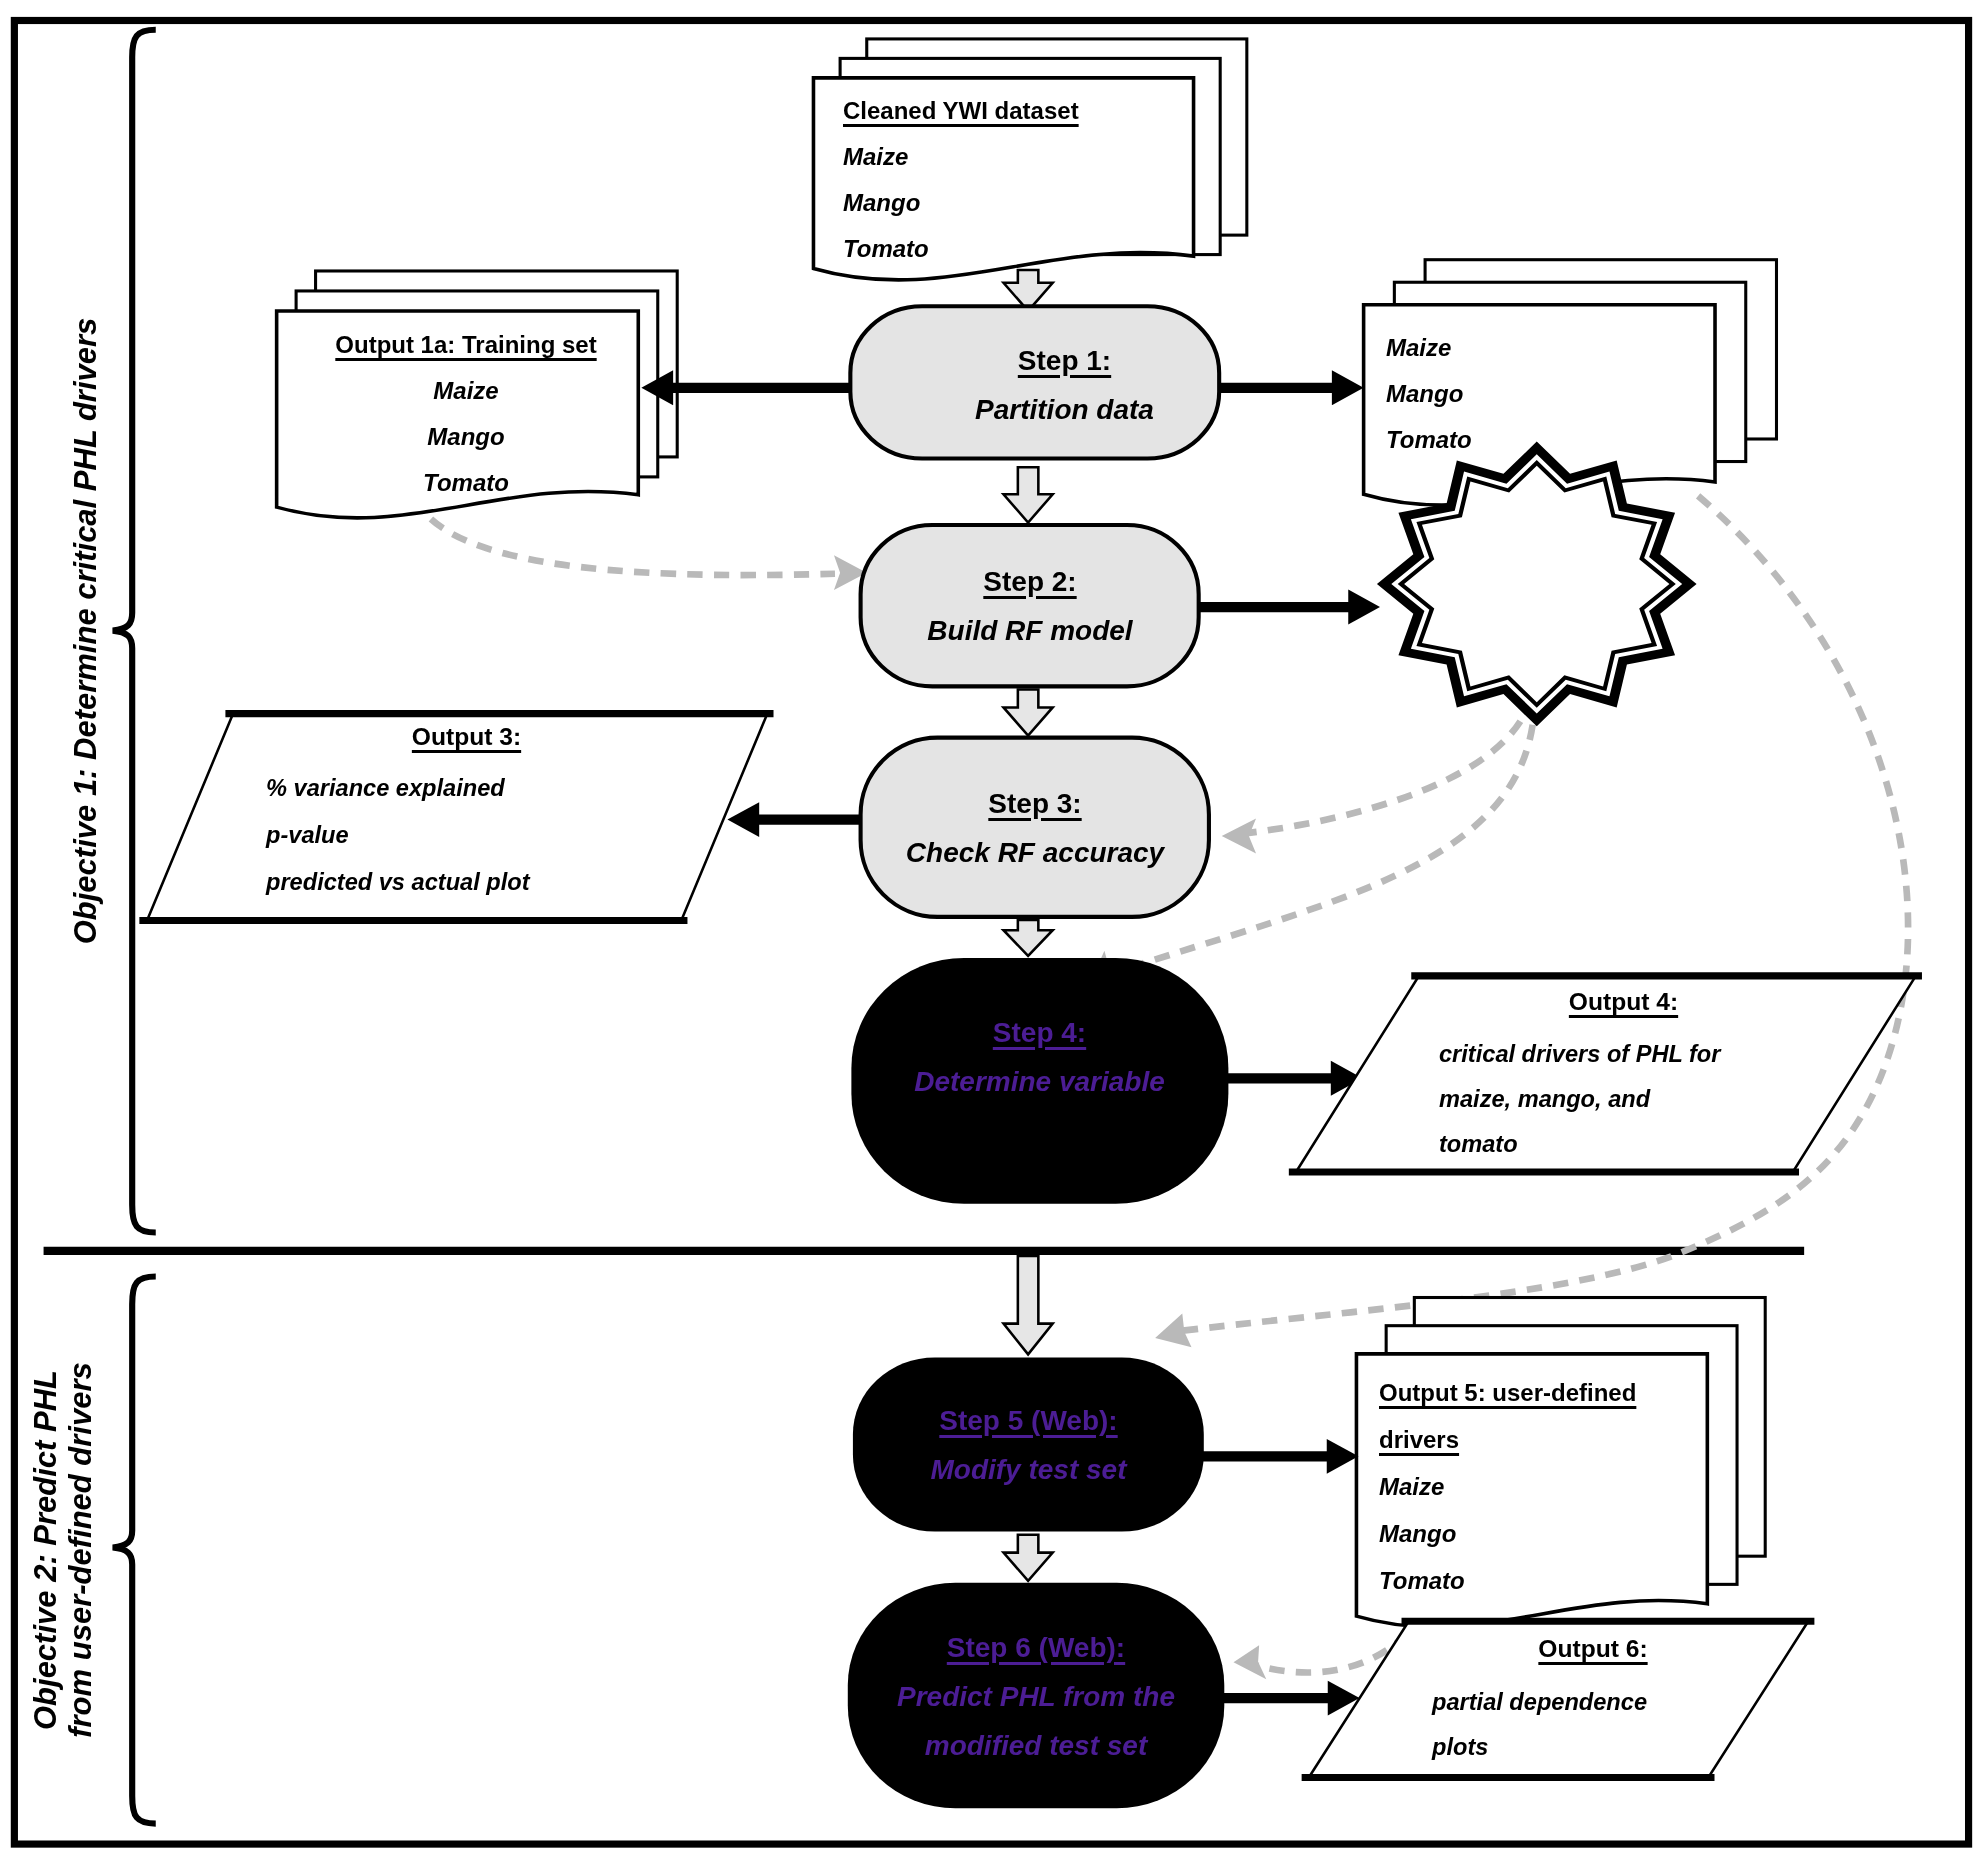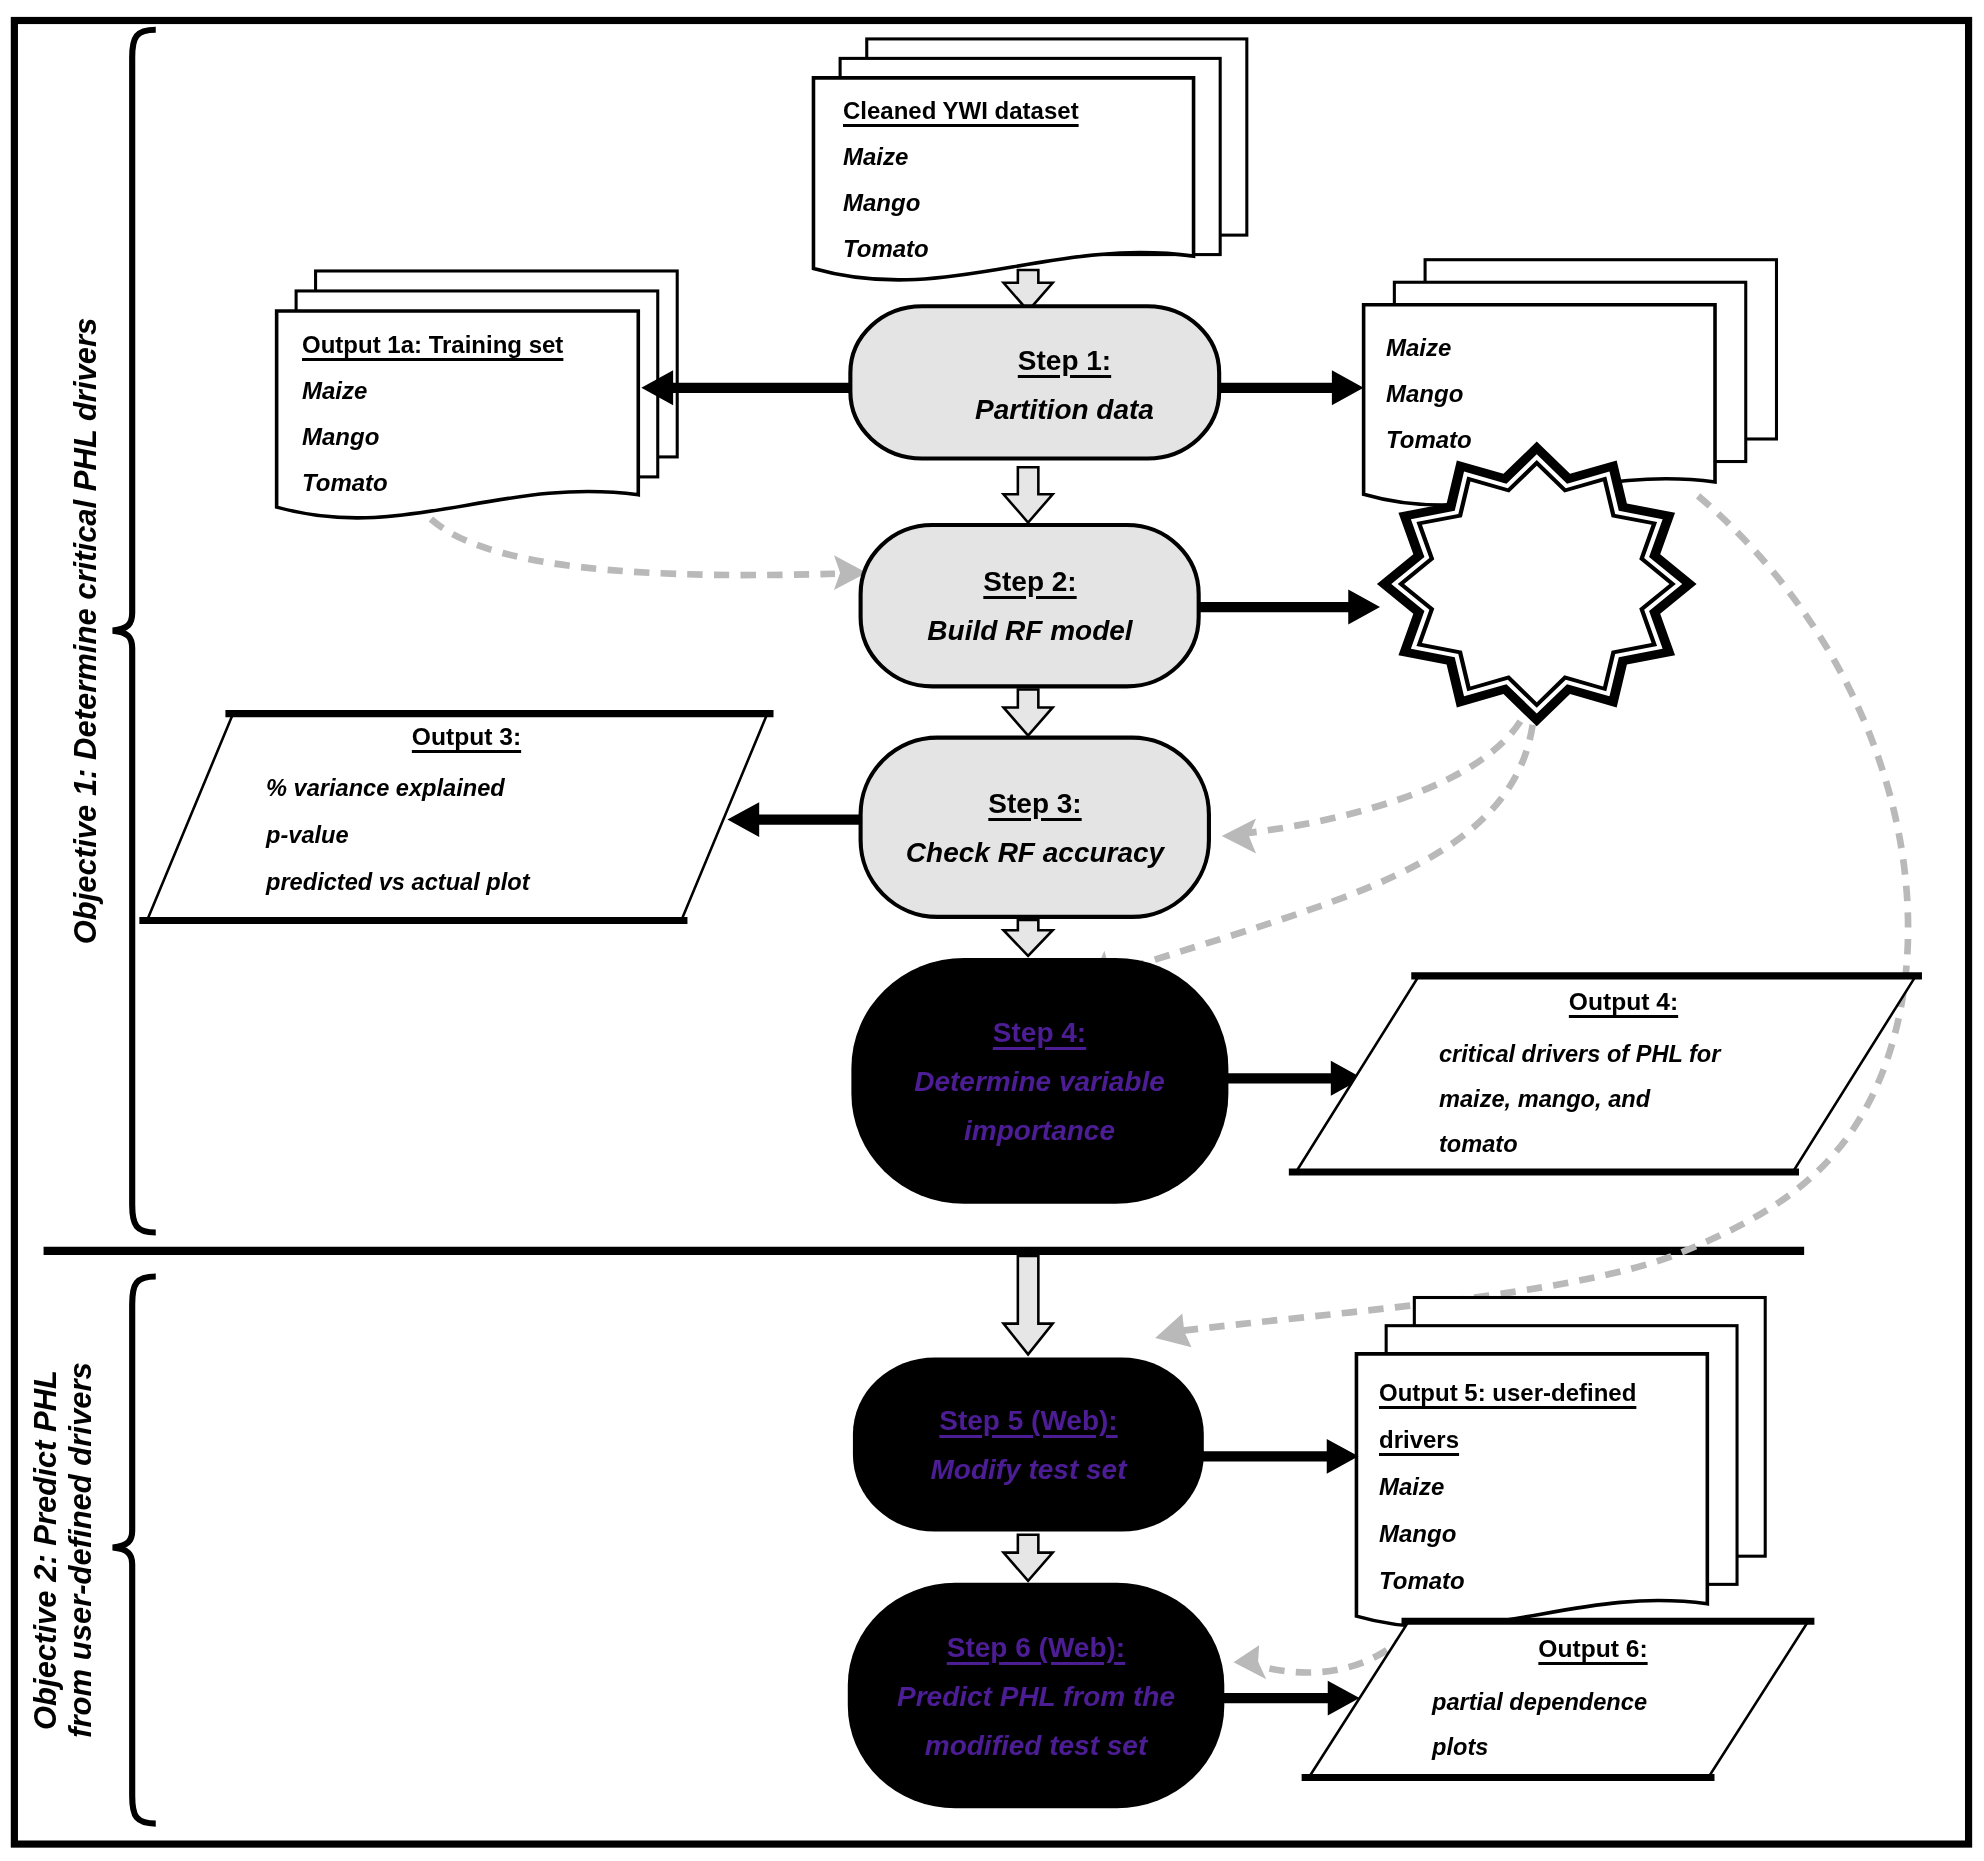--- a/index.html
+++ b/index.html
@@ -141,21 +141,21 @@
     <div>from user-defined drivers</div>
   </div>
 
   <div class="txt doc-text" style="left:843px;top:88px;width:338px;">
     <div><span class="u">Cleaned YWI dataset</span></div>
     <div class="it">Maize</div>
     <div class="it">Mango</div>
     <div class="it">Tomato</div>
   </div>
 
-  <div class="txt doc-text" style="left:302px;top:322px;width:328px;">
+  <div class="txt doc-text" style="left:302px;top:322px;width:328px;text-align:center;">
     <div><span class="u">Output 1a: Training set</span></div>
     <div class="it">Maize</div>
     <div class="it">Mango</div>
     <div class="it">Tomato</div>
   </div>
 
   <div class="txt doc-text" style="left:1386px;top:325px;width:323px;">
     <div class="it">Maize</div>
     <div class="it">Mango</div>
     <div class="it">Tomato</div>
@@ -177,21 +177,20 @@
     <div><span class="u">Step 2:</span></div>
     <div class="it">Build RF model</div>
   </div>
   <div class="txt step-text center" style="left:861px;top:779px;width:348px;">
     <div><span class="u">Step 3:</span></div>
     <div class="it">Check RF accuracy</div>
   </div>
   <div class="txt step-text center step-dark" style="left:851px;top:1008px;width:377px;">
     <div><span class="u">Step 4:</span></div>
     <div class="it">Determine variable</div>
-    <div class="it">importance</div>
   </div>
   <div class="txt step-text center step-dark" style="left:853px;top:1396px;width:351px;">
     <div><span class="u">Step 5 (Web):</span></div>
     <div class="it">Modify test set</div>
   </div>
   <div class="txt step-text center step-dark" style="left:848px;top:1623px;width:376px;">
     <div><span class="u">Step 6 (Web):</span></div>
     <div class="it">Predict PHL from the</div>
     <div class="it">modified test set</div>
   </div>

